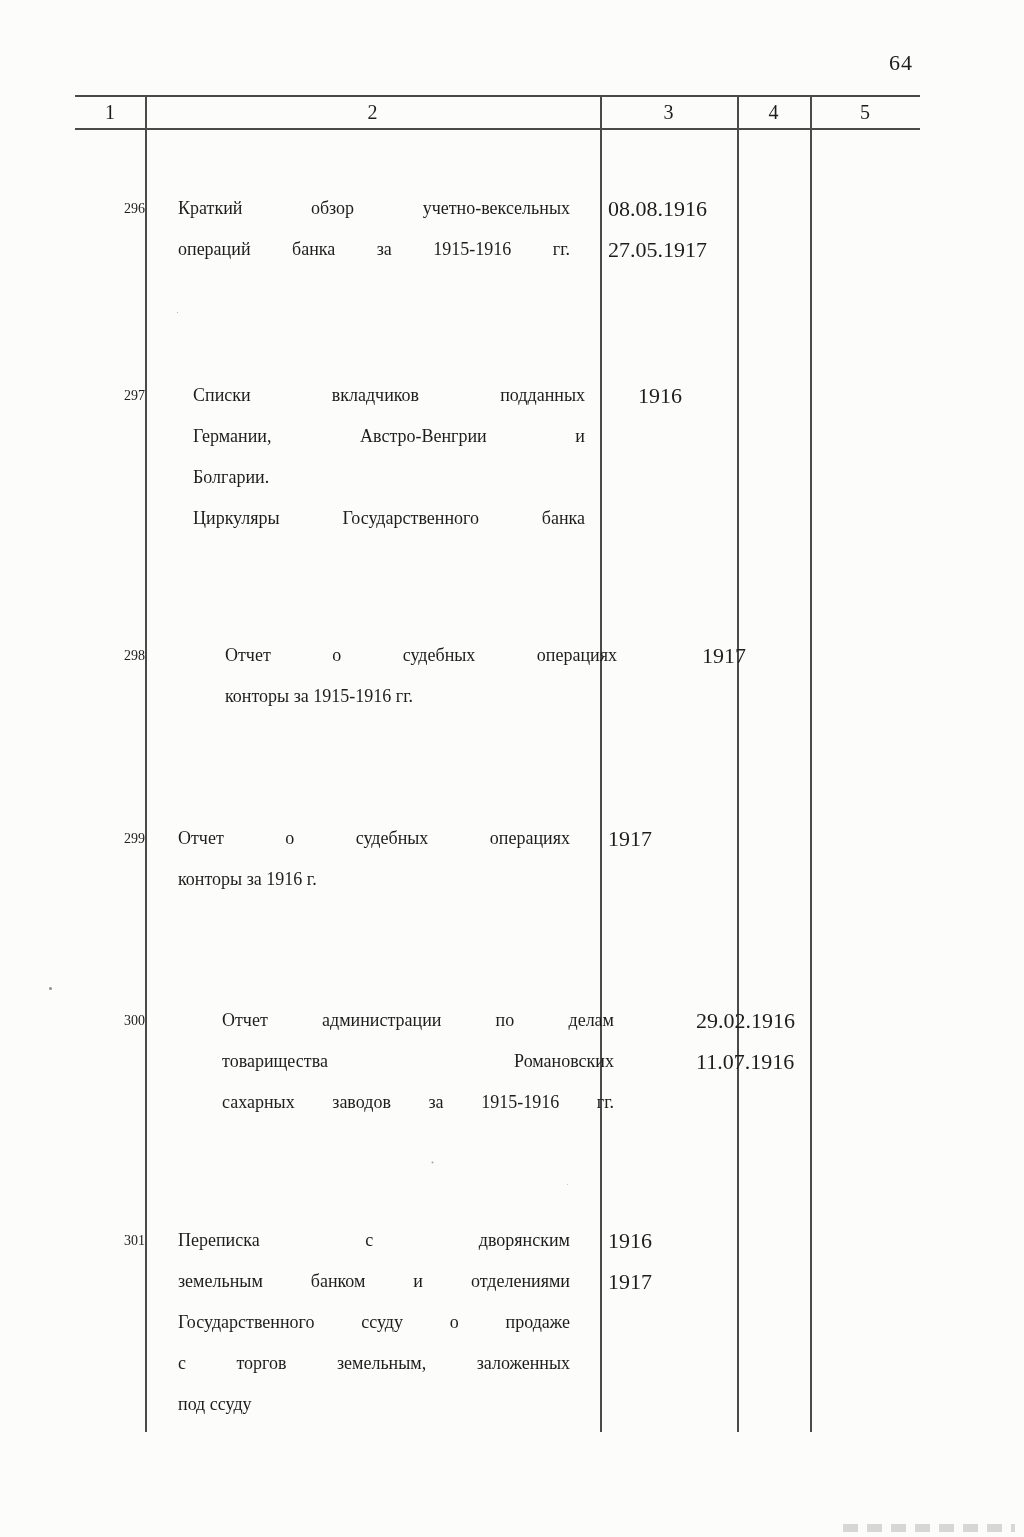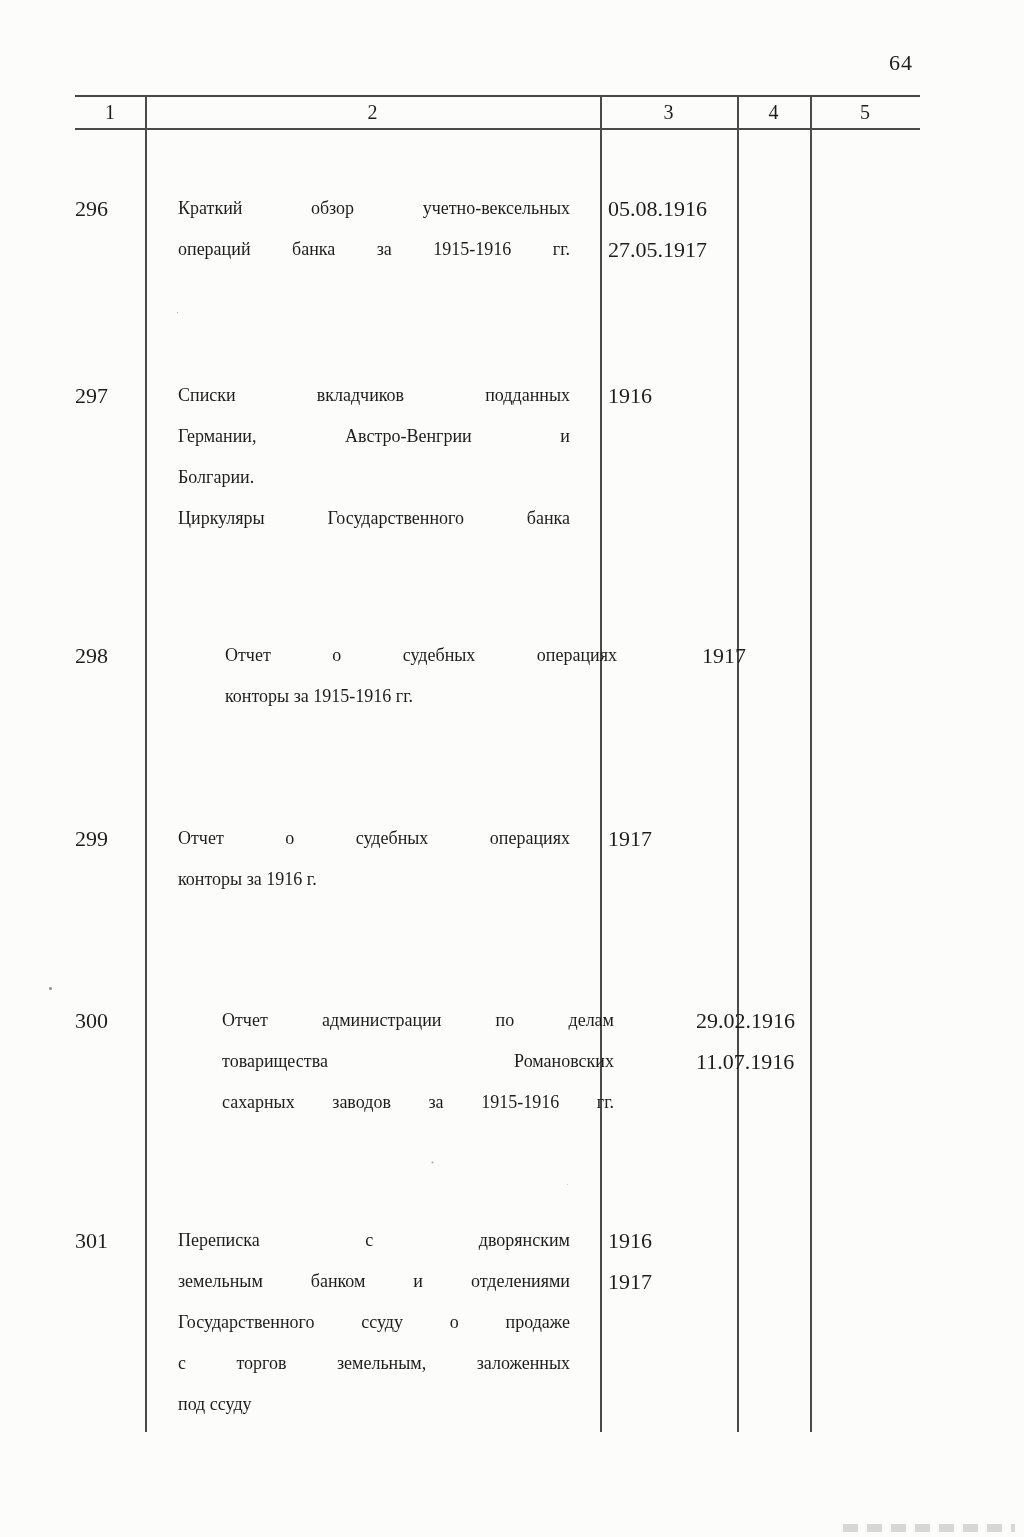--- a/index.html
+++ b/index.html
@@ -43,29 +43,29 @@
     line-height: 31px;
   }
 
   .body { padding-top: 58px; }
 
   .row {
     display: grid;
     grid-template-columns: 70px 455px 137px 73px 110px;
   }
   .r1 { height: 187px; }
-  .r2 { height: 260px; }
+  .r2 { height: 260px; gap: 15px; }
   .r3 { height: 183px; gap: 47px; }
   .r4 { height: 182px; }
   .r5 { height: 220px; gap: 44px; }
   .r6 { height: 210px; }
 
   .c-no {
-    text-align: left;
-    font-size: 22px;
+    text-align: right;
+    font-size: 14px;
     line-height: 41px;
   }
   .c-desc {
     padding: 0 30px 0 33px;
     font-size: 18px;
   }
   .c-dates {
     padding-left: 8px;
     font-size: 22px;
   }
@@ -139,21 +139,21 @@
 
     <div class="body">
 
       <div class="row r1">
         <div class="c-no">296</div>
         <div class="c-desc">
           <div class="ln j">Краткий обзор учетно-вексельных</div>
           <div class="ln j">операций банка за 1915-1916 гг.</div>
         </div>
         <div class="c-dates">
-          <div class="ln">05.08.1916</div>
+          <div class="ln">08.08.1916</div>
           <div class="ln">27.05.1917</div>
         </div>
         <div class="c-empty"></div>
         <div class="c-empty"></div>
       </div>
 
       <div class="row r2">
         <div class="c-no">297</div>
         <div class="c-desc">
           <div class="ln j">Списки вкладчиков подданных</div>

